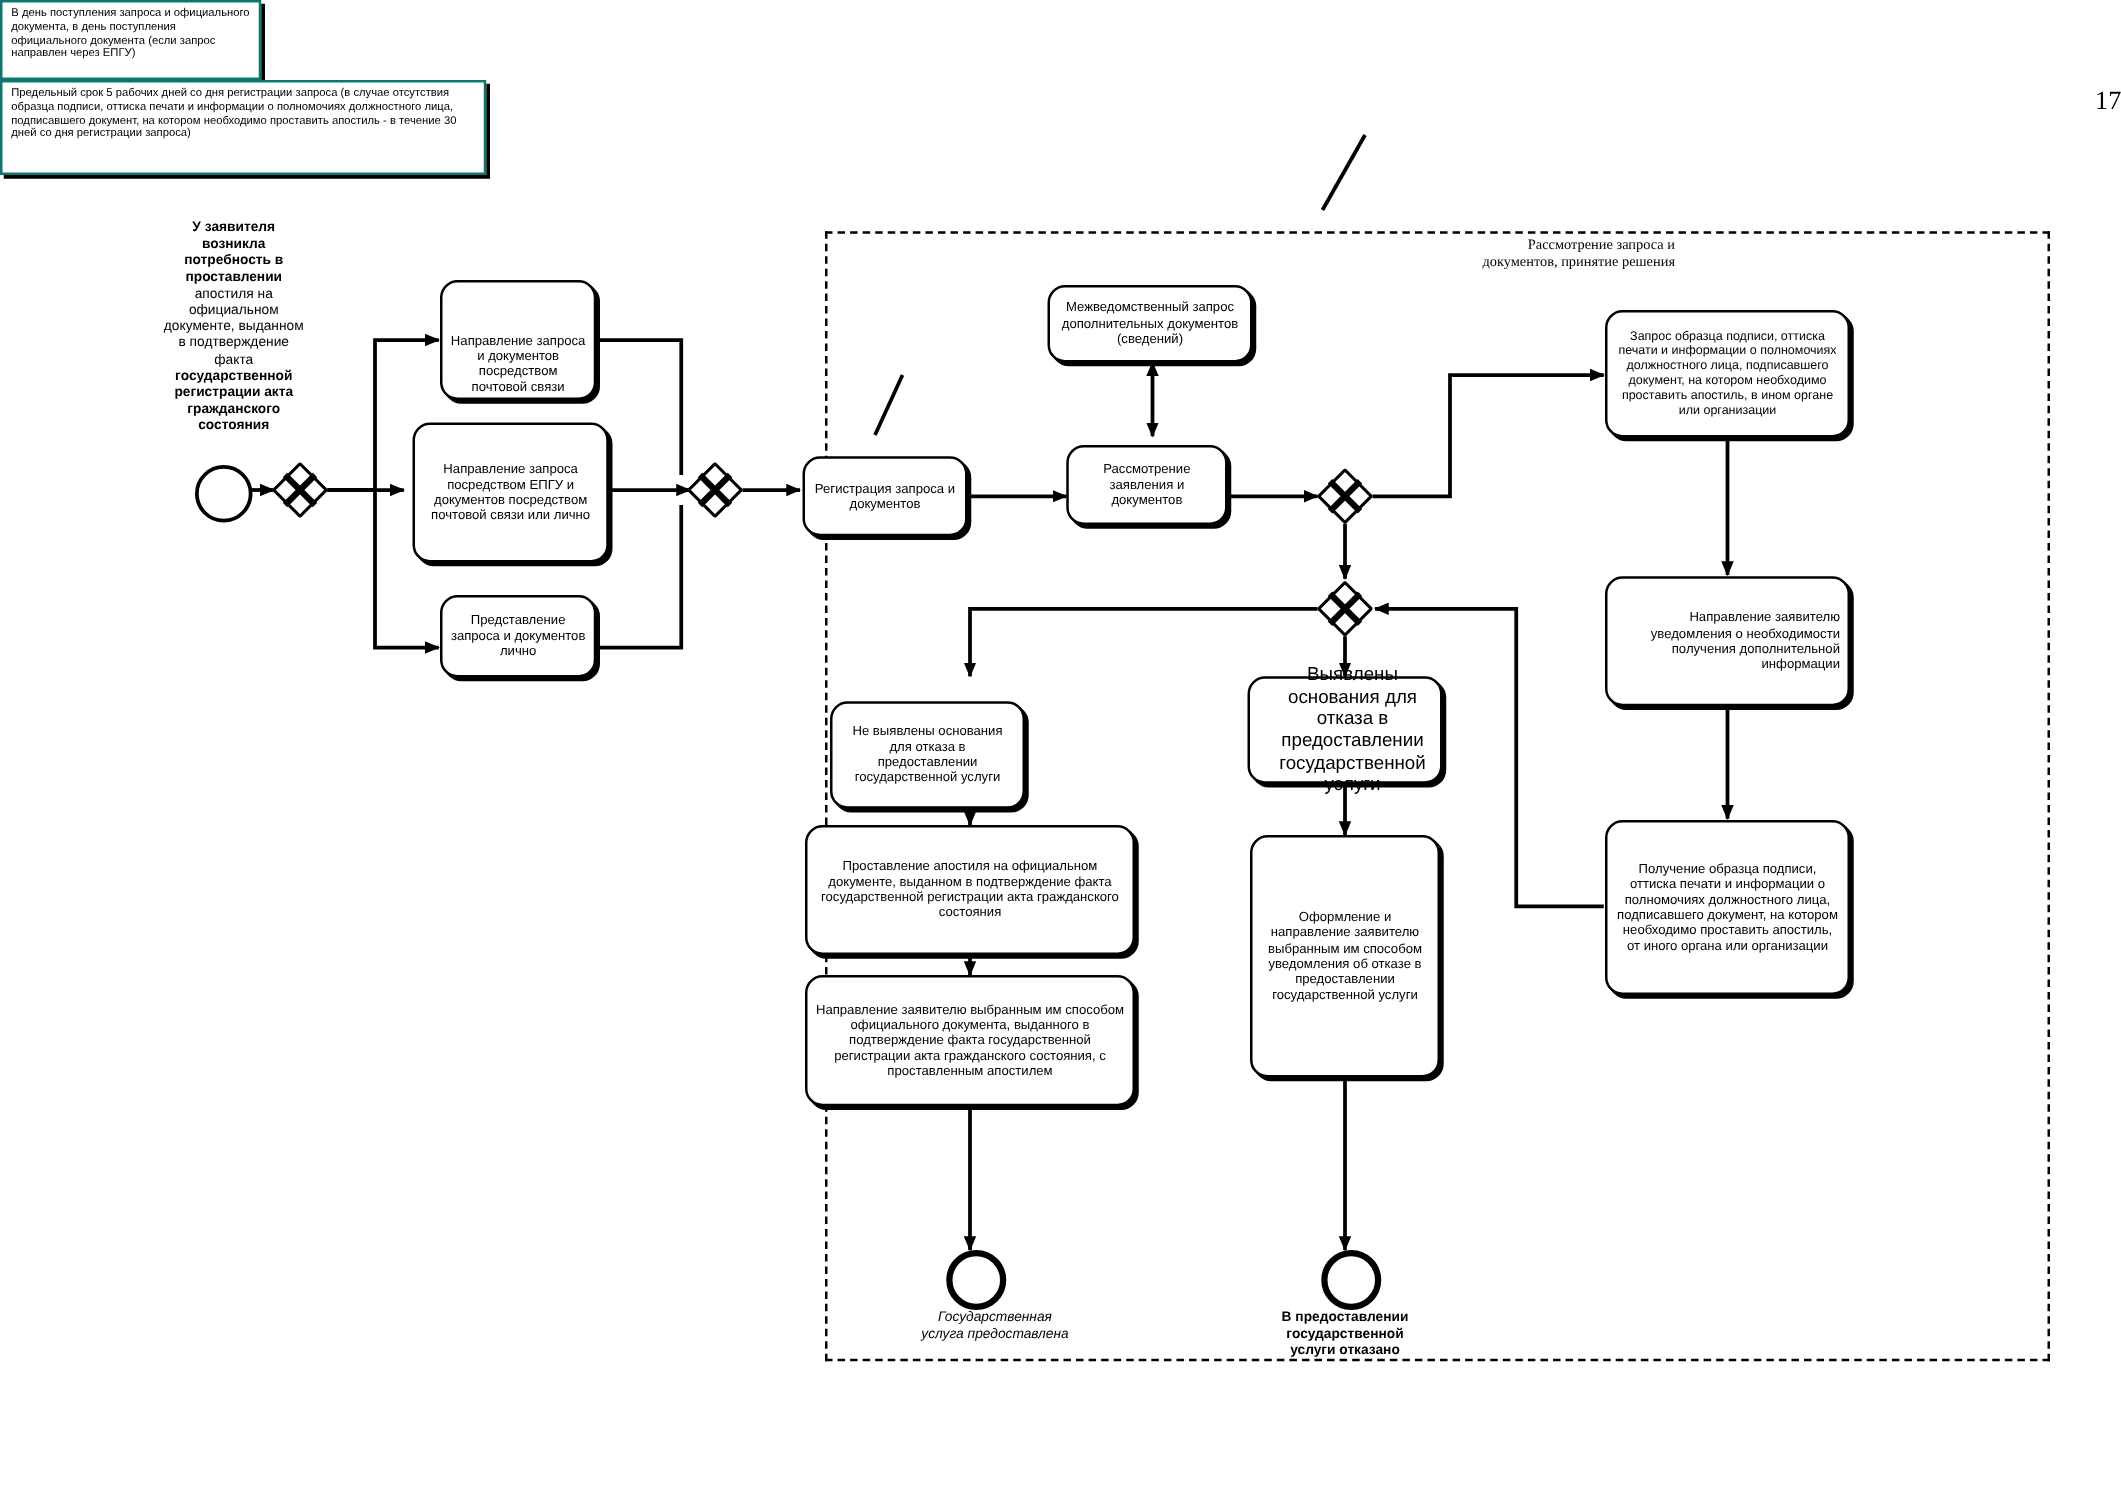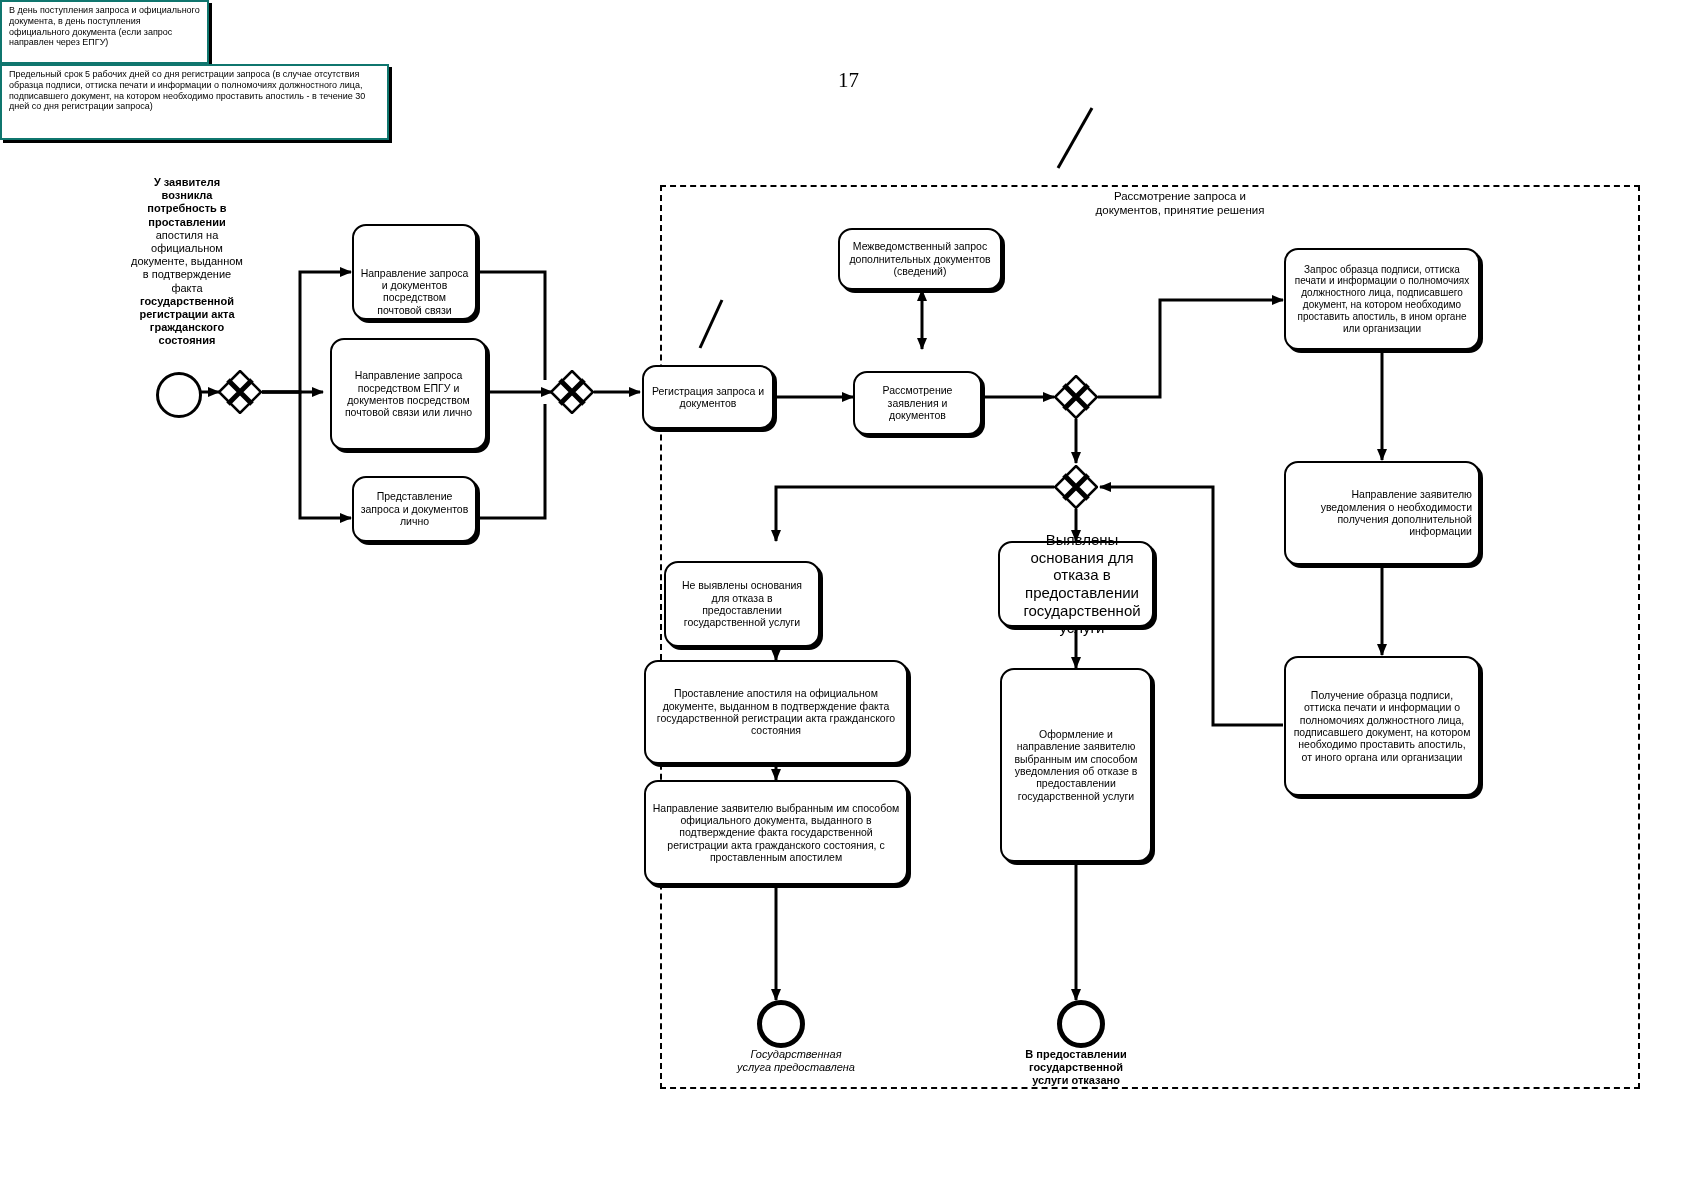--- a/index.html
+++ b/index.html
@@ -1,32 +1,32 @@
 <!DOCTYPE html>
 <html><head>
 <meta charset="utf-8">
 <style>
   html,body{margin:0;padding:0;background:#ffffff;}
   body{width:1697px;height:1200px;position:relative;font-family:"Liberation Sans",sans-serif;color:#000;}
   #page{position:absolute;left:0;top:0;width:1697px;height:1200px;overflow:hidden;}
-  .pageno{position:absolute;left:0;top:68px;width:1697px;text-align:center;font-size:21px;font-family:"Liberation Serif",serif;}
+  .pageno{position:absolute;left:0;top:68px;width:1697px;text-align:right;font-size:21px;font-family:"Liberation Serif",serif;}
   svg.layer{position:absolute;left:0;top:0;width:1697px;height:1200px;}
   .node{position:absolute;box-sizing:border-box;display:flex;align-items:center;justify-content:center;text-align:center;}
   .task{border:2px solid #000;border-radius:14px;background:#fff;
         box-shadow:3px 3px 0 0 #000;}
   .task .tx{padding:2px 6px;line-height:1.18;}
   .note{border:2px solid #0f766e;background:#fff;box-shadow:3px 3px 0 0 #000;}
   .note .tx{padding:3px 7px;line-height:1.2;}
   .lbl{position:absolute;text-align:center;line-height:1.2;}
   .bold{font-weight:bold;}
   .startev{position:absolute;border:3px solid #000;border-radius:50%;background:#fff;}
   .endev{position:absolute;border:5px solid #000;border-radius:50%;background:#fff;}
   .gw{position:absolute;}
   .pool{position:absolute;border:2px dashed #000;background:transparent;}
-  .poolttl{position:absolute;text-align:center;line-height:1.25;}
+  .poolttl{position:absolute;text-align:right;line-height:1.25;font-family:Liberation Serif, serif;}
 </style>
 </head>
 <body>
 
 <div id="page">
 
   <div class="pageno">17</div>
 
   <svg class="layer" viewBox="0 0 1697 1200">
     <defs>
@@ -132,21 +132,21 @@
   </div>
 
   <div class="note" style="left:1090px;top:90px;width:385px;height:72px;font-size:9px;">
     <div class="tx">Предельный срок 5 рабочих дней со дня регистрации запроса (в случае отсутствия образца подписи, оттиска печати и информации о полномочиях должностного лица, подписавшего документ, на котором необходимо проставить апостиль - в течение 30 дней со дня регистрации запроса)</div>
   </div>
 
   <div class="node task" style="left:642px;top:365px;width:132px;height:64px;font-size:10.5px;">
     <div class="tx">Регистрация запроса и документов</div>
   </div>
 
-  <div class="node task" style="left:853px;top:371px;width:129px;height:64px;font-size:10.5px;">
+  <div class="node task" style="left:853px;top:356px;width:129px;height:64px;font-size:10.5px;">
     <div class="tx">Рассмотрение заявления и документов</div>
   </div>
 
   <div class="node task" style="left:838px;top:228px;width:164px;height:62px;font-size:10.5px;">
     <div class="tx">Межведомственный запрос дополнительных документов (сведений)</div>
   </div>
 
   <div class="gw" style="left:1054px;top:375px;width:44px;height:44px;">
     <svg width="44" height="44" viewBox="0 0 44 44">
       <polygon points="22,1 43,22 22,43 1,22" fill="#fff" stroke="#000" stroke-width="2.5"></polygon>

